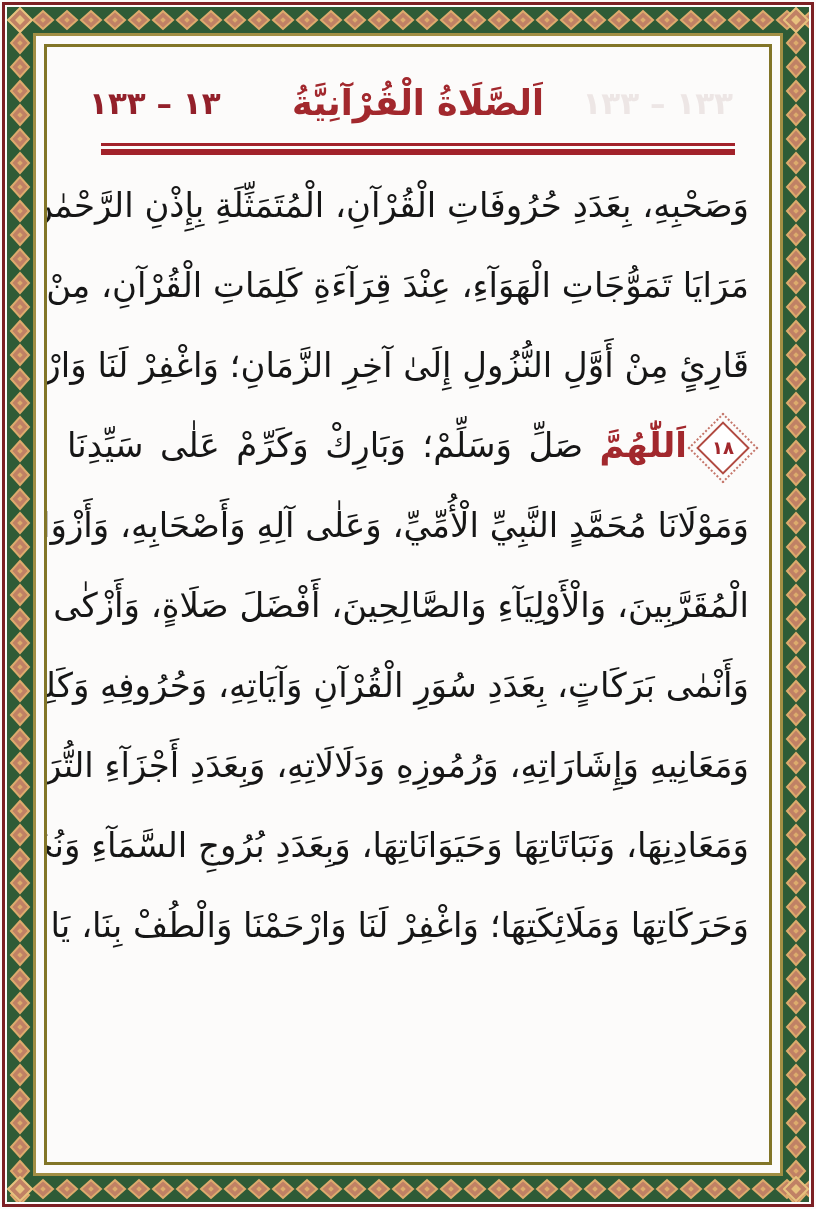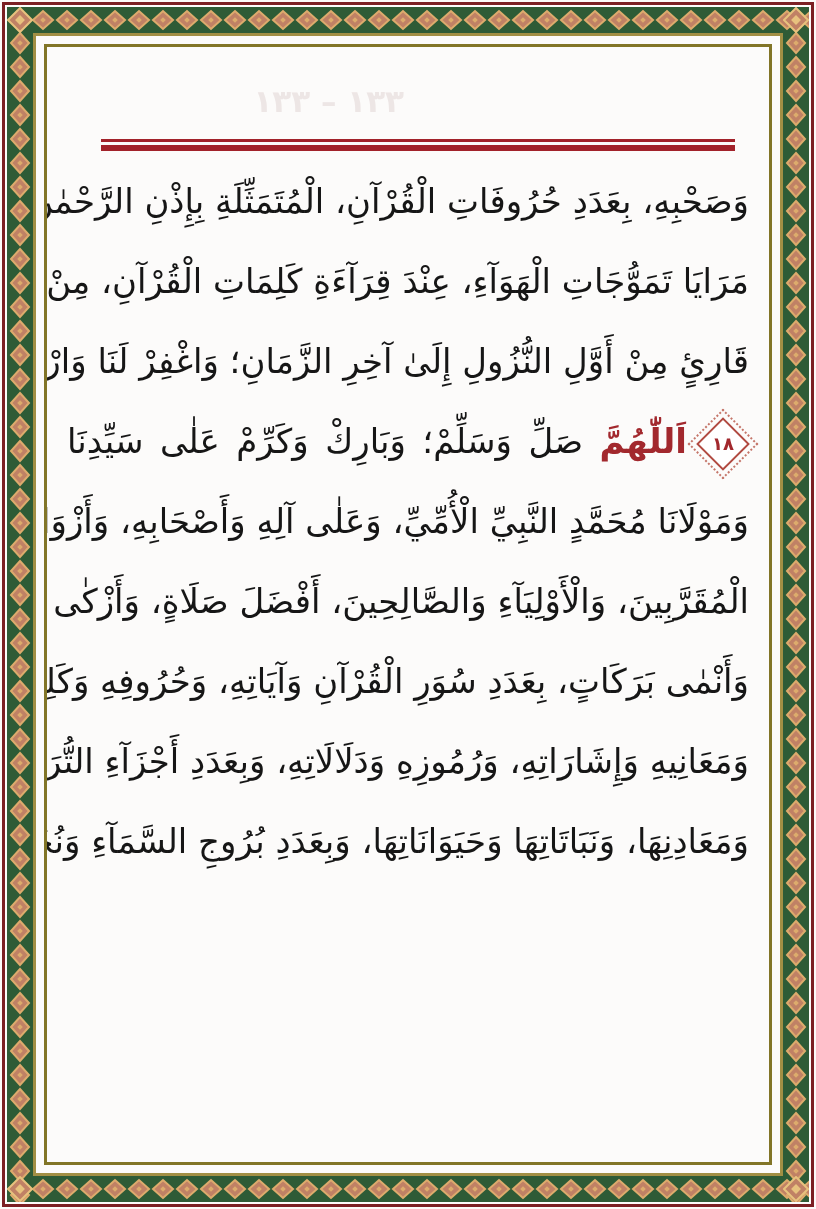--- a/index.html
+++ b/index.html
@@ -120,20 +120,22 @@
       </svg>
       <svg class="band-corner br" viewBox="0 0 26 26" xmlns="http://www.w3.org/2000/svg">
         <path d="M13 1 L25 13 L13 25 L1 13 Z" fill="#c08165" stroke="#e7c27e" stroke-width="2"></path>
         <rect x="9.5" y="9.5" width="7" height="7" fill="#e7c27e" transform="rotate(45 13 13)"></rect>
       </svg>
 
       <div class="gold-frame">
         <div class="olive-frame">
 
           <div class="header">
+            <div class="page-numbers">١٣ – ١٣٣</div>
+            <div class="page-title">اَلصَّلَاةُ الْقُرْآنِيَّةُ</div>
             <div class="ghost-numbers">١٣٣ – ١٣٣</div>
           </div>
 
           <div class="rule">
             <div class="rule-thin"></div>
             <div class="rule-thick"></div>
           </div>
 
           <div class="body-text">
             <div class="bline">وَصَحْبِهِ، بِعَدَدِ حُرُوفَاتِ الْقُرْآنِ، الْمُتَمَثِّلَةِ بِإِذْنِ الرَّحْمٰنِ، فِي</div>
@@ -144,19 +146,20 @@
               <span class="medallion">
                 <span class="num">١٨</span>
               </span><span class="invocation">اَللّٰهُمَّ</span> <span>صَلِّ وَسَلِّمْ؛ وَبَارِكْ وَكَرِّمْ عَلٰى سَيِّدِنَا</span>
             </div>
 
             <div class="bline">وَمَوْلَانَا مُحَمَّدٍ النَّبِيِّ الْأُمِّيِّ، وَعَلٰى آلِهِ وَأَصْحَابِهِ، وَأَزْوَاجِهِ</div>
             <div class="bline">الْمُقَرَّبِينَ، وَالْأَوْلِيَآءِ وَالصَّالِحِينَ، أَفْضَلَ صَلَاةٍ، وَأَزْكٰى سَلَامٍ،</div>
             <div class="bline">وَأَنْمٰى بَرَكَاتٍ، بِعَدَدِ سُوَرِ الْقُرْآنِ وَآيَاتِهِ، وَحُرُوفِهِ وَكَلِمَاتِهِ،</div>
             <div class="bline">وَمَعَانِيهِ وَإِشَارَاتِهِ، وَرُمُوزِهِ وَدَلَالَاتِهِ، وَبِعَدَدِ أَجْزَآءِ التُّرَابِ</div>
             <div class="bline">وَمَعَادِنِهَا، وَنَبَاتَاتِهَا وَحَيَوَانَاتِهَا، وَبِعَدَدِ بُرُوجِ السَّمَآءِ وَنُجُومِهَا،</div>
+            <div class="bline">وَحَرَكَاتِهَا وَمَلَائِكَتِهَا؛ وَاغْفِرْ لَنَا وَارْحَمْنَا وَالْطُفْ بِنَا، يَا</div>
           </div>
 
         </div>
       </div>
     </div>
   </div>
 </div>
 
 </body></html>

